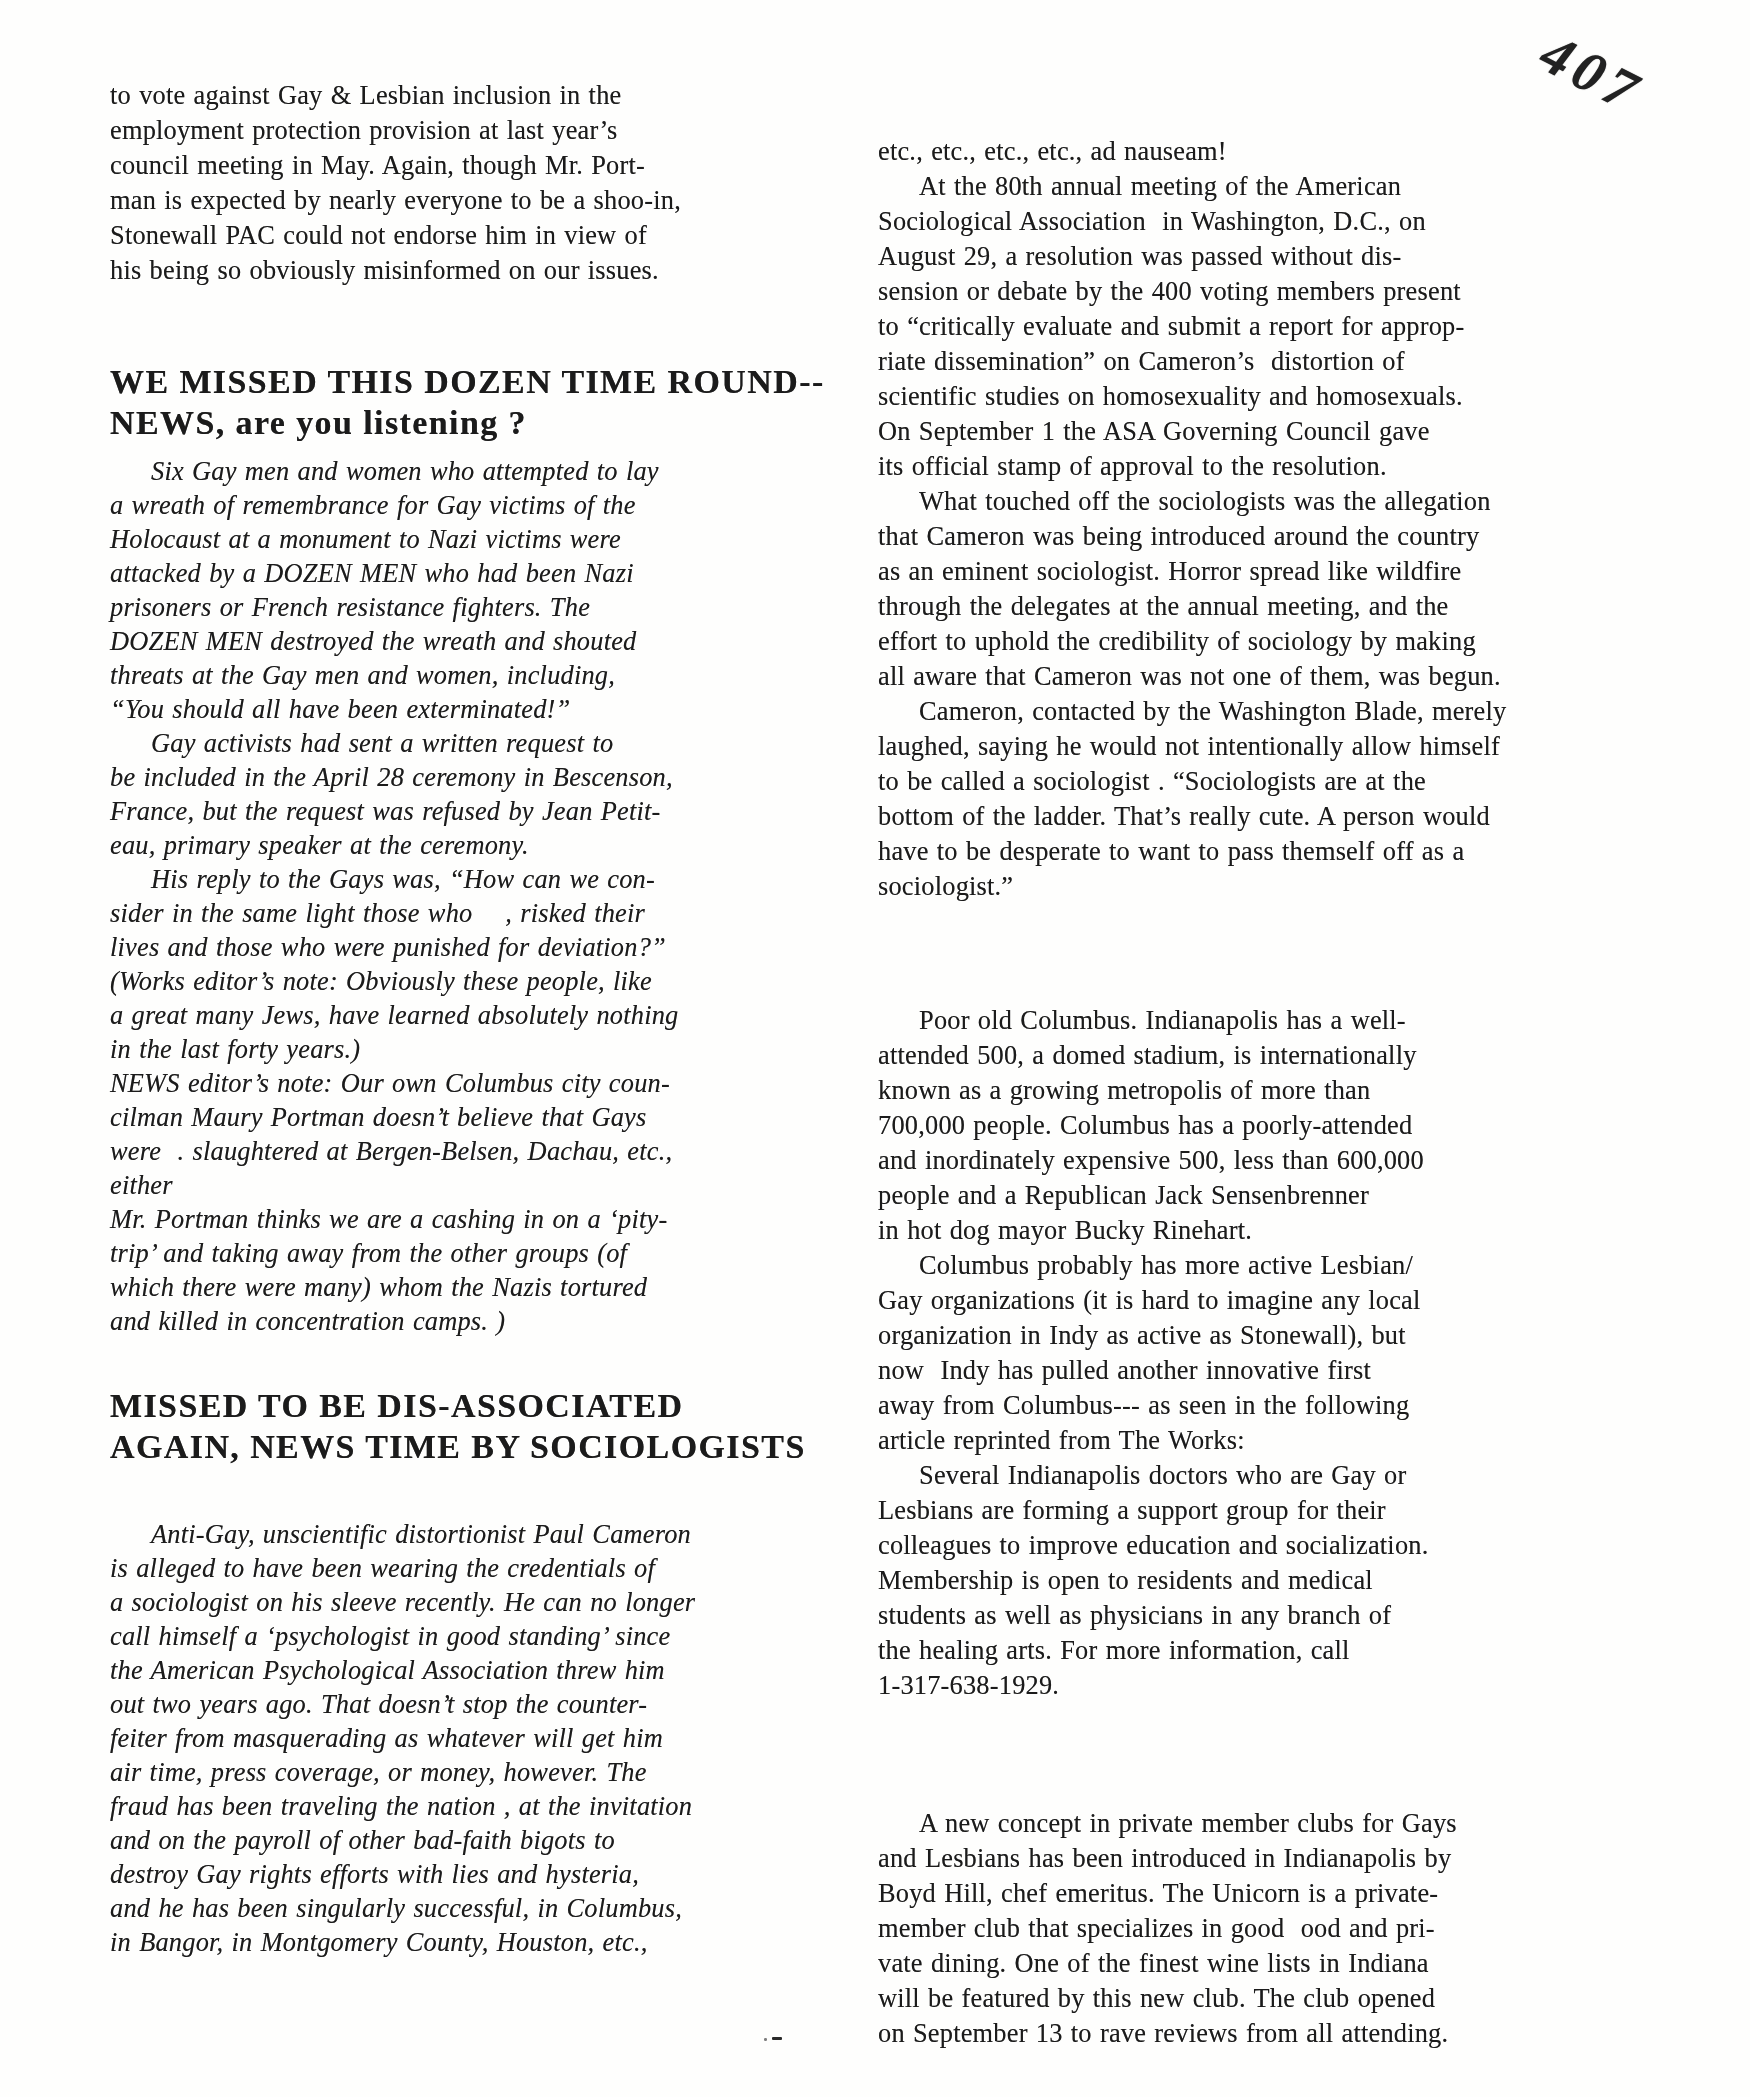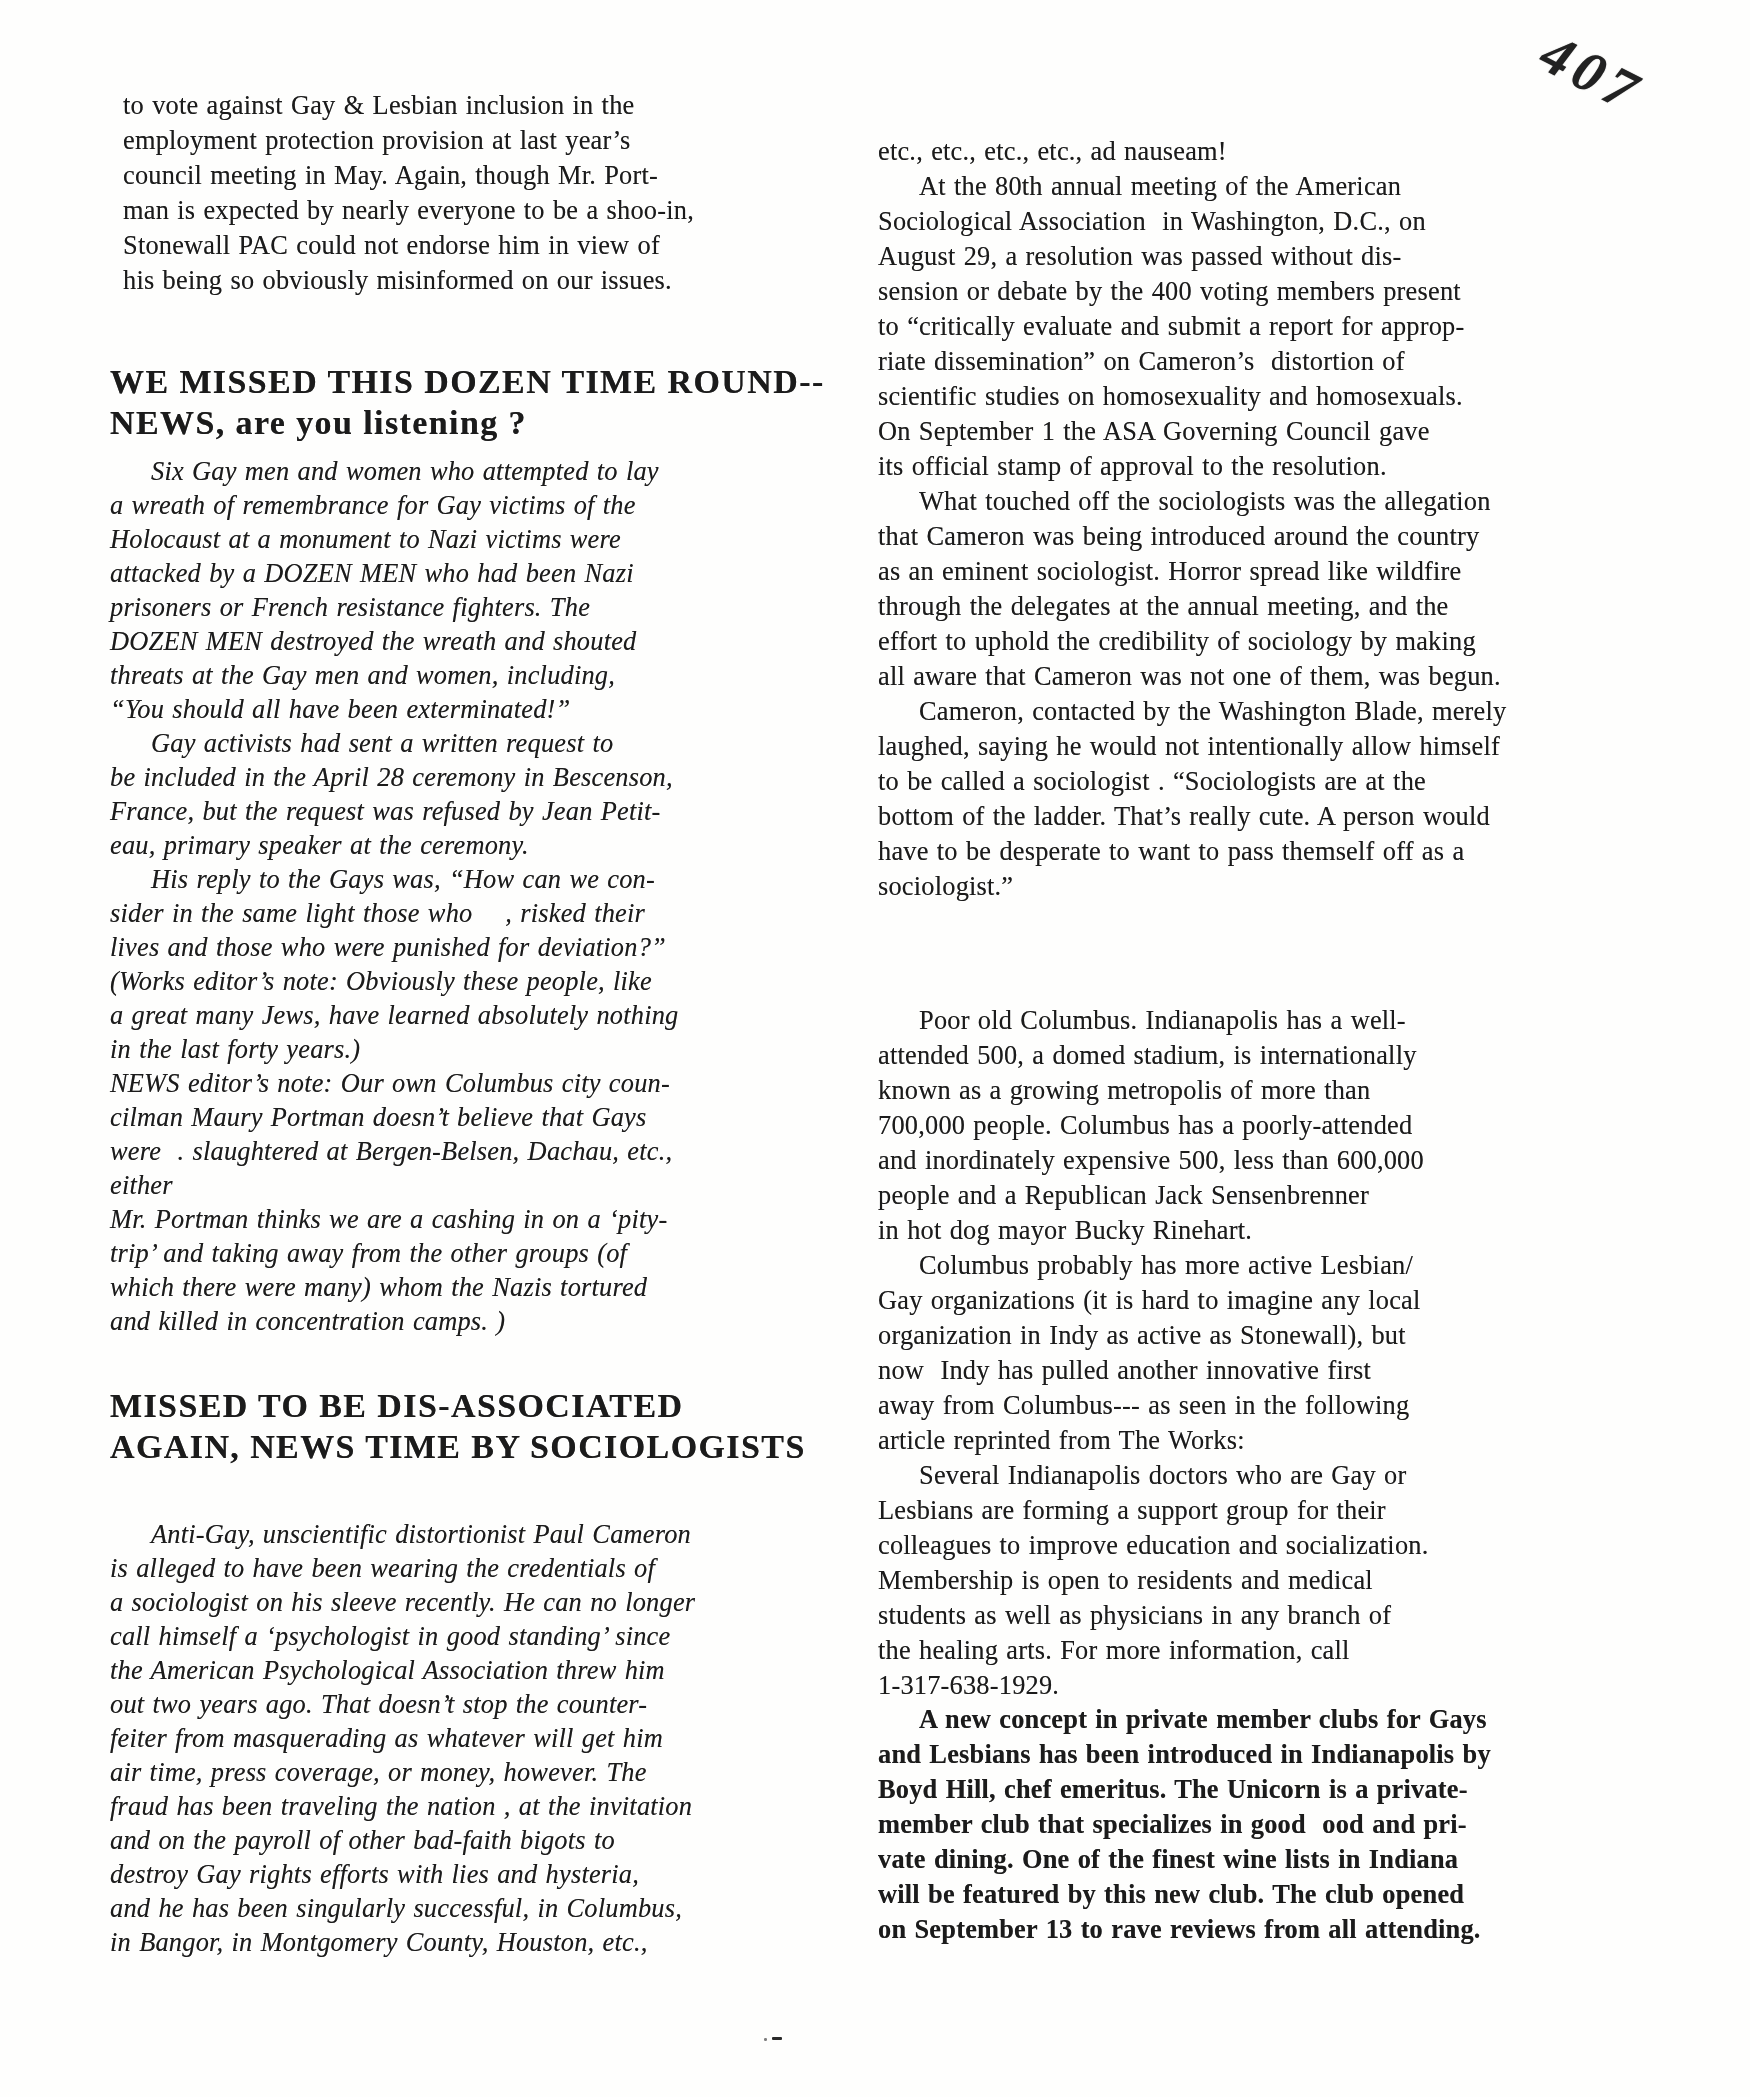--- a/index.html
+++ b/index.html
@@ -70,21 +70,21 @@
     border-radius: 50%;
   }
 </style>
 </head>
 <body>
 
 <div class="page">
 
   <div class="page-number">407</div>
 
-  <div class="txt col-left" style="top:88px;margin-left:13px;">to vote against Gay &amp; Lesbian inclusion in the
+  <div class="txt col-left" style="top:78px;">to vote against Gay &amp; Lesbian inclusion in the
 employment protection provision at last year’s
 council meeting in May. Again, though Mr. Port-
 man is expected by nearly everyone to be a shoo-in,
 Stonewall PAC could not endorse him in view of
 his being so obviously misinformed on our issues.</div>
 
   <div class="heading col-left" style="top:361px;"><span>WE MISSED THIS DOZEN TIME ROUND--</span>
 <span>NEWS, are you listening ?</span></div>
 
   <div class="txt col-left lh71" style="top:454px;">     Six Gay men and women who attempted to lay
@@ -170,21 +170,21 @@
 article reprinted from The Works:
      Several Indianapolis doctors who are Gay or
 Lesbians are forming a support group for their
 colleagues to improve education and socialization.
 Membership is open to residents and medical
 students as well as physicians in any branch of
 the healing arts. For more information, call
 1-317-638-1929.</div>
 
 
-  <div class="txt col-right" style="top:1664px;font-weight:bold;">     A new concept in private member clubs for Gays
+  <div class="txt col-right" style="top:1768px;">     A new concept in private member clubs for Gays
 and Lesbians has been introduced in Indianapolis by
 Boyd Hill, chef emeritus. The Unicorn is a private-
 member club that specializes in good  ood and pri-
 vate dining. One of the finest wine lists in Indiana
 will be featured by this new club. The club opened
 on September 13 to rave reviews from all attending.</div>
 
   <div class="speck"></div>
 
 </div>

